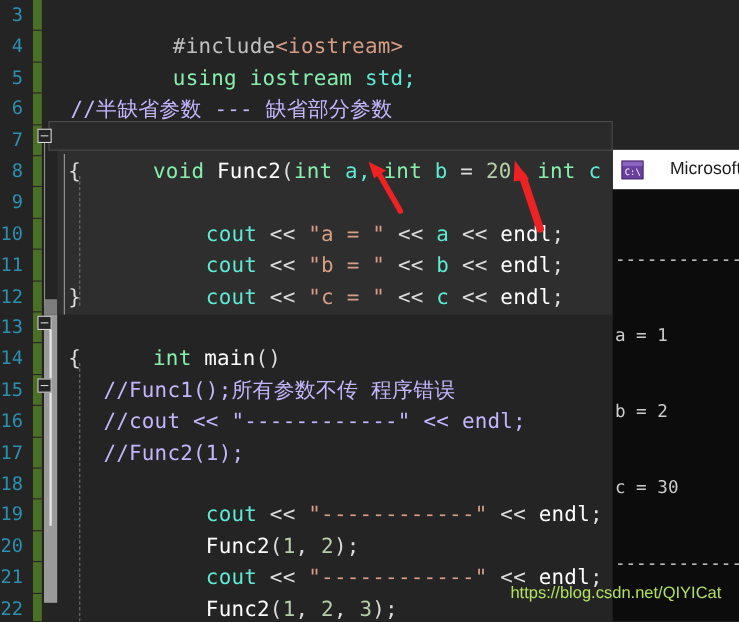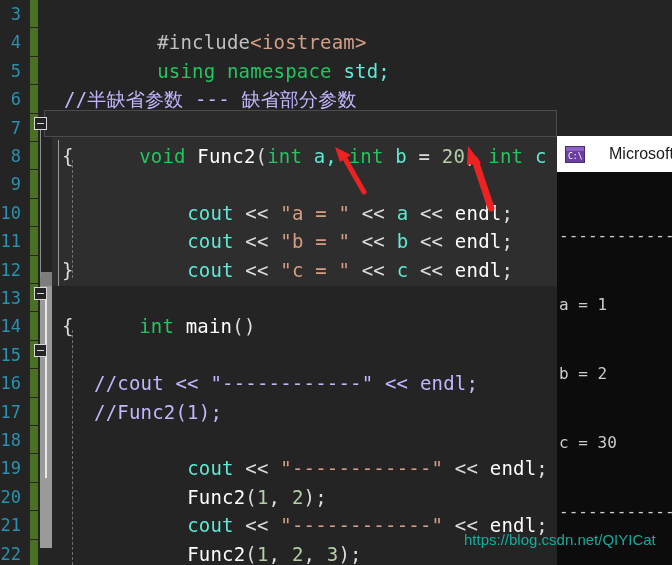--- a/index.html
+++ b/index.html
@@ -95,21 +95,21 @@
     position: absolute;
     left: 0;
     height: 28.4px;
     line-height: 28.4px;
     font-size: 19px;
     white-space: pre;
     letter-spacing: 0.2px;
     color: #dcdcdc;
     font-family: "DejaVu Sans Mono", "Liberation Mono", monospace;
   }
-  .kw   { color: #22c55e; }
+  .kw   { color: #86efac; }
   .fn   { color: #ffffff; }
   .str  { color: #d69d85; }
   .cmt  { color: #c4b5fd; }
   .num  { color: #b5cea8; }
   .pre  { color: #c0c0c0; }
   .inc  { color: #d69d85; }
   .id   { color: #5eead4; }
   .op   { color: #dcdcdc; }
 
   
@@ -231,21 +231,21 @@
     width: 672px; height: 565px;
     pointer-events: none;
   }
 
   
   #watermark {
     position: absolute;
     left: 464px;
     top: 531px;
     font-size: 15px;
-    color: #14b8a6;
+    color: #bef264;
     font-family: "Liberation Sans", sans-serif;
     white-space: nowrap;
     opacity: 0.92;
   }
 </style>
 </head>
 <body>
 
 <div id="screen">
 
@@ -317,21 +317,21 @@
     <div class="guide" style="left:72px;top:160px;height:118px;"></div>
     <div class="guide" style="left:72px;top:330px;height:235px;"></div>
 
     <div id="code">
 
       <div class="cl" style="top:0px;left:12px;">
         <span class="pre">#include</span><span class="inc">&lt;iostream&gt;</span>
       </div>
 
       <div class="cl" style="top:28.4px;left:12px;">
-        <span class="kw">using</span><span class="op"> </span><span class="kw">namespace</span><span class="op"> </span><span class="id">std;</span>
+        <span class="kw">using</span><span class="op"> </span><span class="kw">iostream</span><span class="op"> </span><span class="id">std;</span>
       </div>
 
       <div class="cl cmt" style="top:85.2px;left:12px;font-family:'DejaVu Sans Mono','Liberation Mono',monospace;">//半缺省参数 --- 缺省部分参数</div>
 
       <div class="cl" style="top:113.6px;left:-6px;">
         <span class="kw">void</span><span> </span><span class="fn">Func2</span><span class="op">(</span><span class="kw">int</span><span> </span><span class="id">a,</span><span> </span><span class="kw">int</span><span> </span><span class="id">b</span><span class="op"> = </span><span class="num">20</span><span class="op">,</span><span> </span><span class="kw">int</span><span> </span><span class="id">c</span><span class="op"> = </span><span class="num">30</span><span class="op">)</span>
       </div>
 
       <div class="cl op" style="top:142px;left:10px;">{</div>
 
@@ -348,20 +348,21 @@
       </div>
 
       <div class="cl op" style="top:255.6px;left:10px;">}</div>
 
       <div class="cl" style="top:284px;left:-6px;">
         <span class="kw">int</span><span> </span><span class="fn">main</span><span class="op">()</span>
       </div>
 
       <div class="cl op" style="top:312.4px;left:10px;">{</div>
 
+      <div class="cl cmt" style="top:340.8px;left:42px;">//Func1();所有参数不传 程序错误</div>
 
       <div class="cl cmt" style="top:369.2px;left:42px;">//cout &lt;&lt; "------------" &lt;&lt; endl;</div>
 
       <div class="cl cmt" style="top:397.6px;left:42px;">//Func2(1);</div>
 
       <div class="cl" style="top:426px;left:42px;">
         <span class="id">cout</span><span class="op"> &lt;&lt; </span><span class="str">"------------"</span><span class="op"> &lt;&lt; </span><span class="fn">endl</span><span class="op">;</span>
       </div>
 
       <div class="cl" style="top:454.4px;left:42px;">

